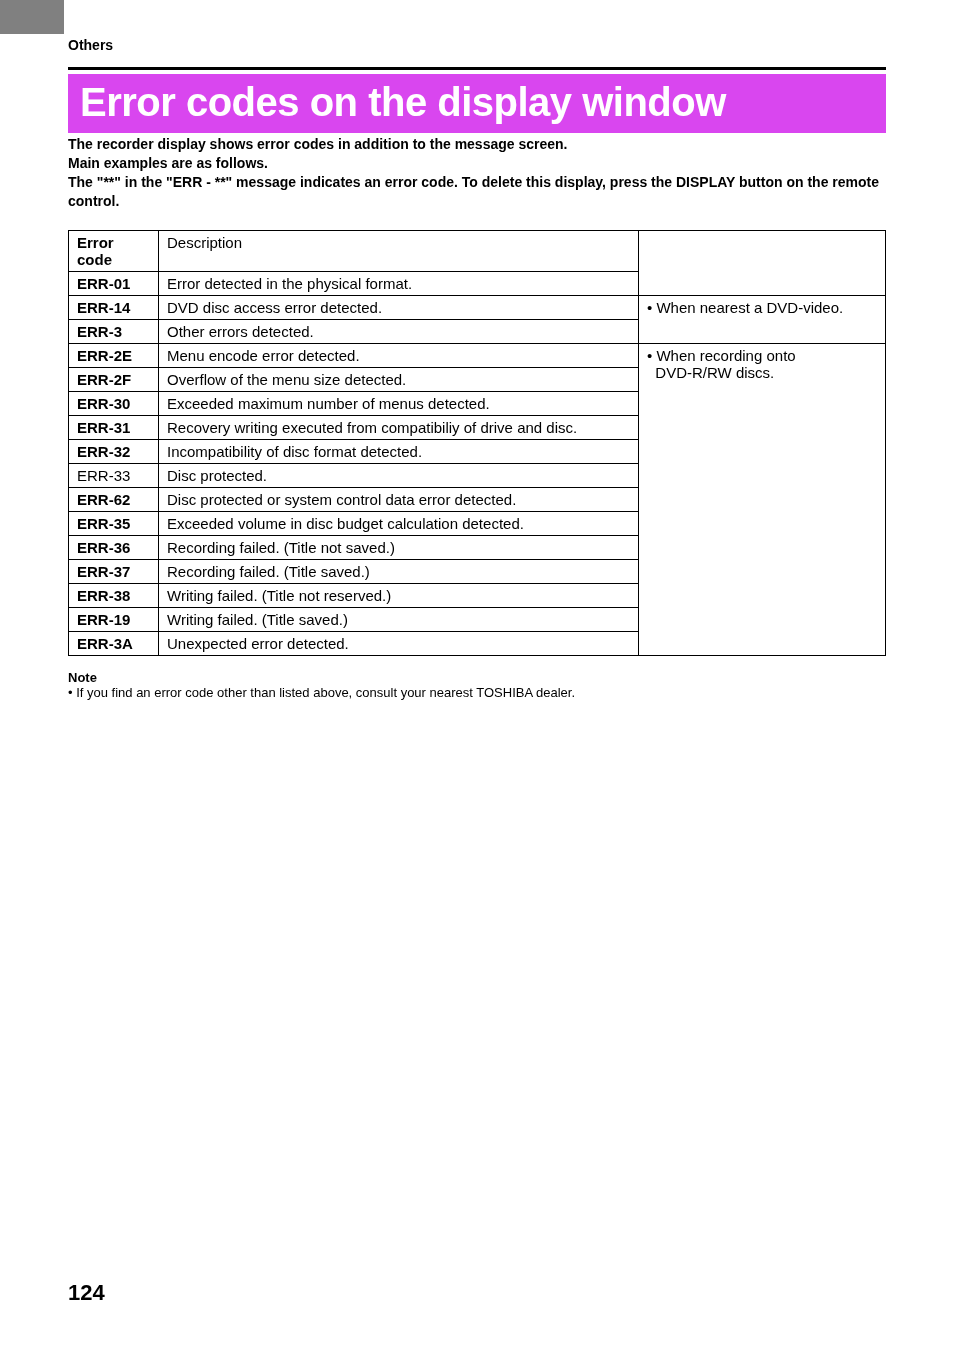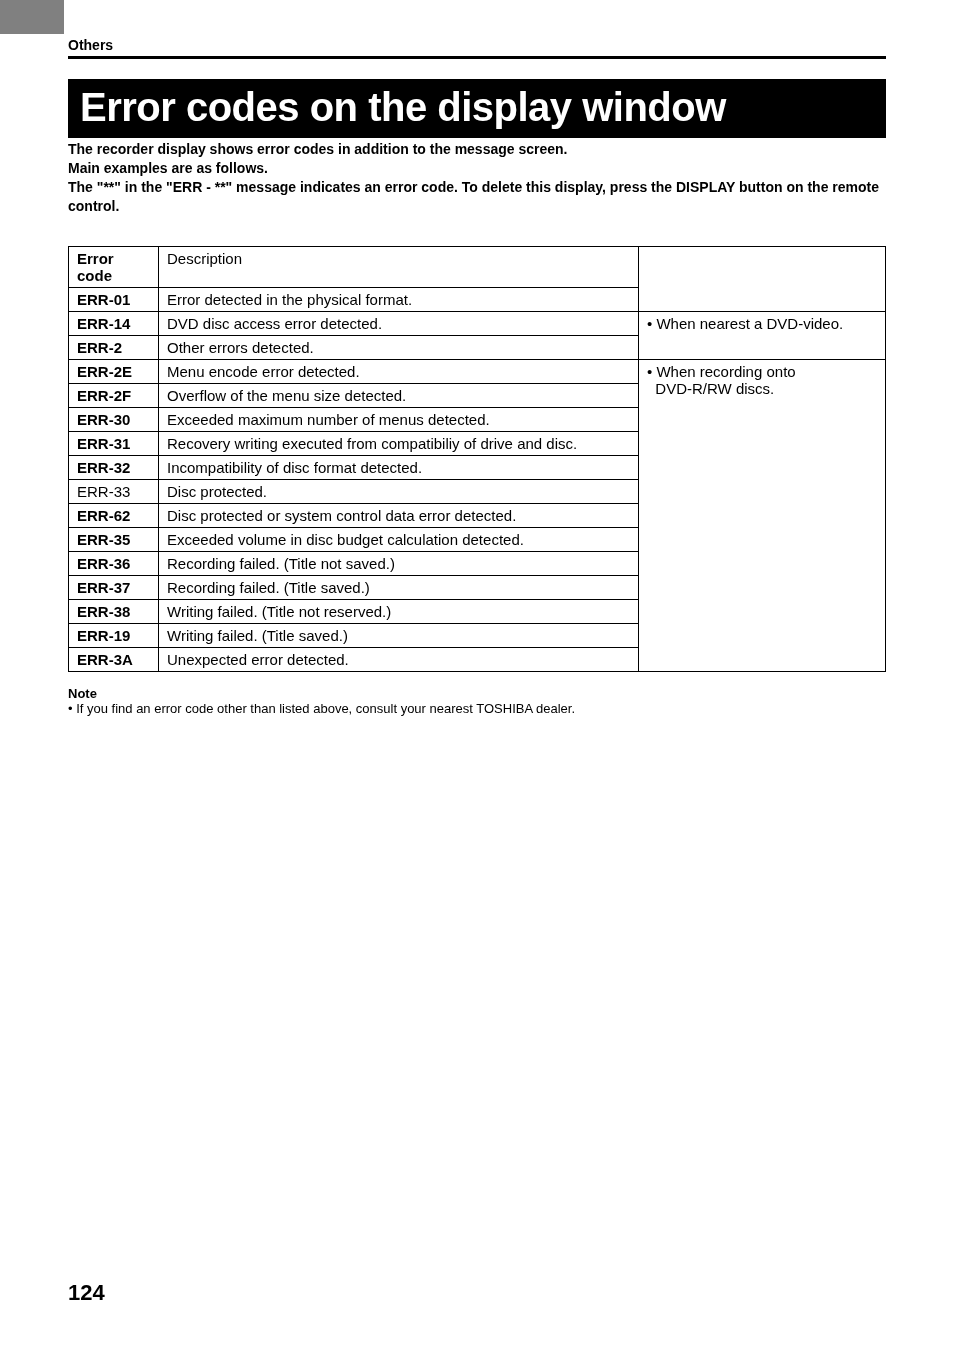--- a/index.html
+++ b/index.html
@@ -21,50 +21,50 @@
       position: absolute;
       top: 0;
       left: 0;
       width: 64px;
       height: 34px;
       background: #808080;
     }
     .section-header {
       margin-top: 36px;
       border-bottom: 3px solid #000;
-      padding-bottom: 2px;
+      padding-bottom: 13px;
     }
     .section-label {
       font-weight: bold;
       font-size: 14px;
     }
     .title-bar {
-      background: #000000;
+      background: #d946ef;
       color: #fff;
       padding: 6px 12px 8px 12px;
-      margin-top: 20px;
+      margin-top: 4px;
     }
     .title-text {
       font-size: 40px;
       font-weight: bold;
       letter-spacing: -0.5px;
     }
     .intro {
       margin-top: 2px;
       font-size: 14px;
       font-weight: bold;
       line-height: 1.35;
     }
     .intro p {
       margin: 0;
     }
     table.error-table {
       border-collapse: collapse;
       width: 100%;
-      margin-top: 30px;
+      margin-top: 19px;
       font-size: 15px;
       padding-left: 48px;
     }
     table.error-table td, table.error-table th {
       border: 1px solid #000;
       padding: 3px 8px 3px 8px;
       text-align: left;
       vertical-align: top;
       font-weight: normal;
     }
@@ -138,21 +138,21 @@
           <td class="col-code" style="font-weight: bold;">ERR-01</td>
           <td class="col-desc">Error detected in the physical format.</td>
           <td class="col-context context-cell no-top-border"></td>
         </tr>
         <tr>
           <td class="col-code" style="font-weight: bold;">ERR-14</td>
           <td class="col-desc">DVD disc access error detected.</td>
           <td class="col-context context-cell" rowspan="2" style="white-space: pre-line;">• When nearest a DVD-video.</td>
         </tr>
         <tr>
-          <td class="col-code" style="font-weight: bold;">ERR-2</td>
+          <td class="col-code" style="font-weight: bold;">ERR-3</td>
           <td class="col-desc">Other errors detected.</td>
         </tr>
         <tr>
           <td class="col-code" style="font-weight: bold;">ERR-2E</td>
           <td class="col-desc">Menu encode error detected.</td>
           <td class="col-context context-cell" rowspan="13" style="white-space: pre-line;">• When recording onto
 &nbsp;&nbsp;DVD-R/RW discs.</td>
         </tr>
         <tr>
           <td class="col-code" style="font-weight: bold;">ERR-2F</td>

